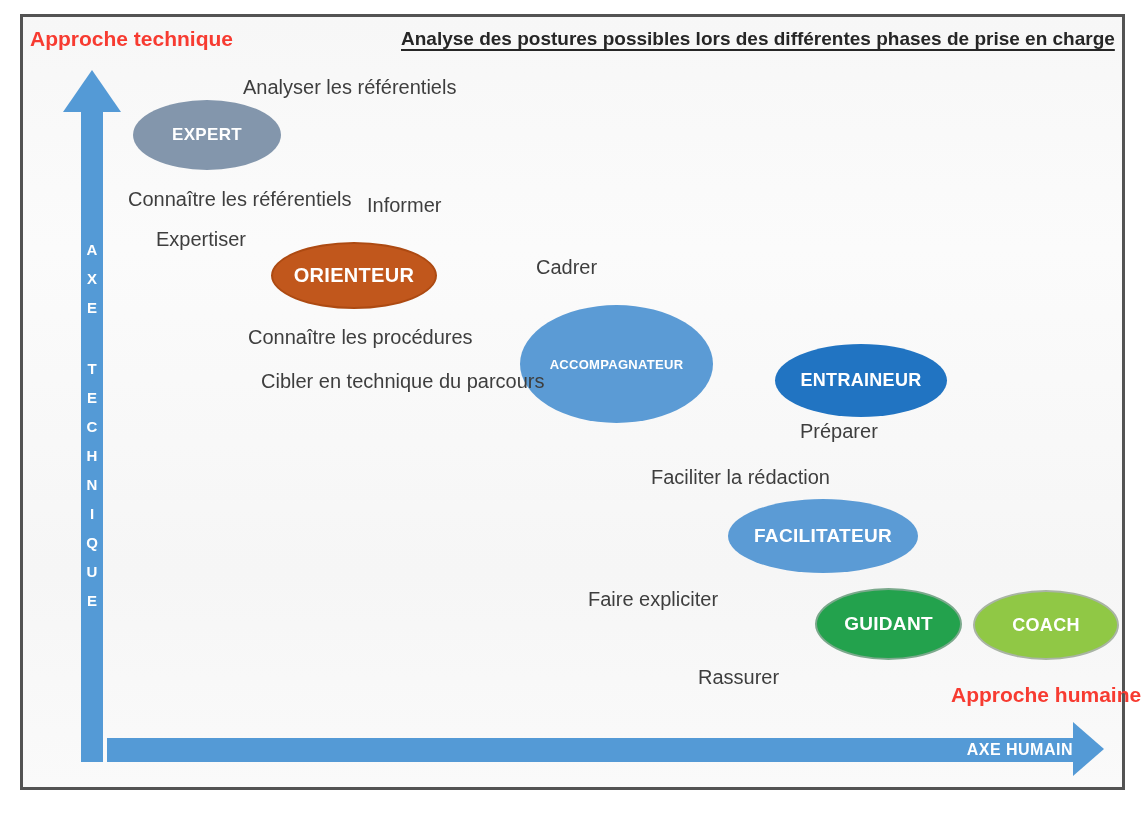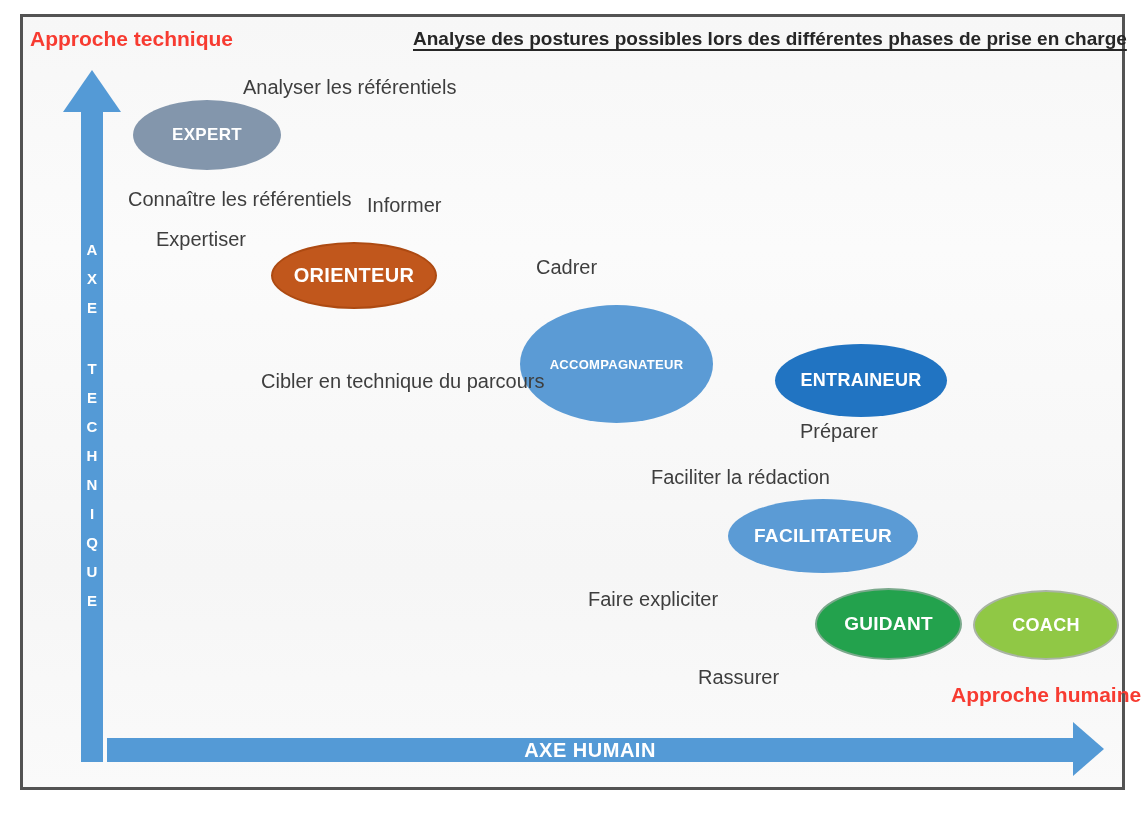--- a/index.html
+++ b/index.html
@@ -10,21 +10,21 @@
     position:absolute; left:20px; top:14px; width:1105px; height:776px;
     border:3px solid #535353;
     background:linear-gradient(180deg,#f7f7f7 0%, #fbfbfb 30%, #f6f6f6 72%, #fafafa 100%);
   }
 
   .red-label { position:absolute; color:#f73b31; font-weight:bold; font-size:21px; white-space:nowrap; }
   .approche-technique { left:7px; top:10px; }
   .approche-humaine  { left:928px; top:666px; }
 
   .diagram-title {
-    position:absolute; left:390px; top:11px; width:670px; text-align:center;
+    position:absolute; left:378px; top:11px; width:670px; text-align:center;
     color:#262626; font-weight:bold; font-size:19px;
     text-decoration:underline; text-decoration-thickness:2px; text-underline-offset:4px;
     white-space:nowrap;
   }
 
   
   .v-arrow-head {
     position:absolute; left:40px; top:53px; width:0; height:0;
     border-left:29px solid transparent; border-right:29px solid transparent;
     border-bottom:42px solid #549ad6;
@@ -33,22 +33,22 @@
   .v-axis-letters {
     position:absolute; left:58px; top:218px; width:22px;
     display:flex; flex-direction:column; align-items:center;
     color:#ffffff; font-weight:bold; font-size:15px; line-height:29px;
   }
   .v-axis-letters .axis-gap { margin-bottom:32px; }
 
   
   .h-arrow-bar {
     position:absolute; left:84px; top:721px; width:966px; height:24px; background:#549ad6;
-    display:flex; align-items:center; justify-content:center;
-    color:#ffffff; font-weight:bold; font-size:20px; letter-spacing:0.5px;
+    display:flex; align-items:center; justify-content:flex-end;
+    color:#ffffff; font-weight:bold; font-size:16px; letter-spacing:0.5px;
   }
   .h-arrow-head {
     position:absolute; left:1050px; top:705px; width:0; height:0;
     border-top:27px solid transparent; border-bottom:27px solid transparent;
     border-left:31px solid #549ad6;
   }
 
   .ellipse {
     position:absolute; border-radius:50%;
     display:flex; align-items:center; justify-content:center;
@@ -113,20 +113,21 @@
     <div class="ellipse e-entraineur">ENTRAINEUR</div>
     <div class="ellipse e-facilitateur">FACILITATEUR</div>
     <div class="ellipse e-coach">COACH</div>
     <div class="ellipse e-guidant">GUIDANT</div>
 
     <div class="annotation a-analyser">Analyser les référentiels</div>
     <div class="annotation a-connaitre-ref">Connaître les référentiels</div>
     <div class="annotation a-informer">Informer</div>
     <div class="annotation a-expertiser">Expertiser</div>
     <div class="annotation a-cadrer">Cadrer</div>
+    <div class="annotation a-connaitre-proc">Connaître les procédures</div>
     <div class="annotation a-cibler">Cibler en technique du parcours</div>
     <div class="annotation a-preparer">Préparer</div>
     <div class="annotation a-faciliter">Faciliter la rédaction</div>
     <div class="annotation a-faire-expliciter">Faire expliciter</div>
     <div class="annotation a-rassurer">Rassurer</div>
 
     <div class="red-label approche-humaine">Approche humaine</div>
 
   </div>
 </div>

